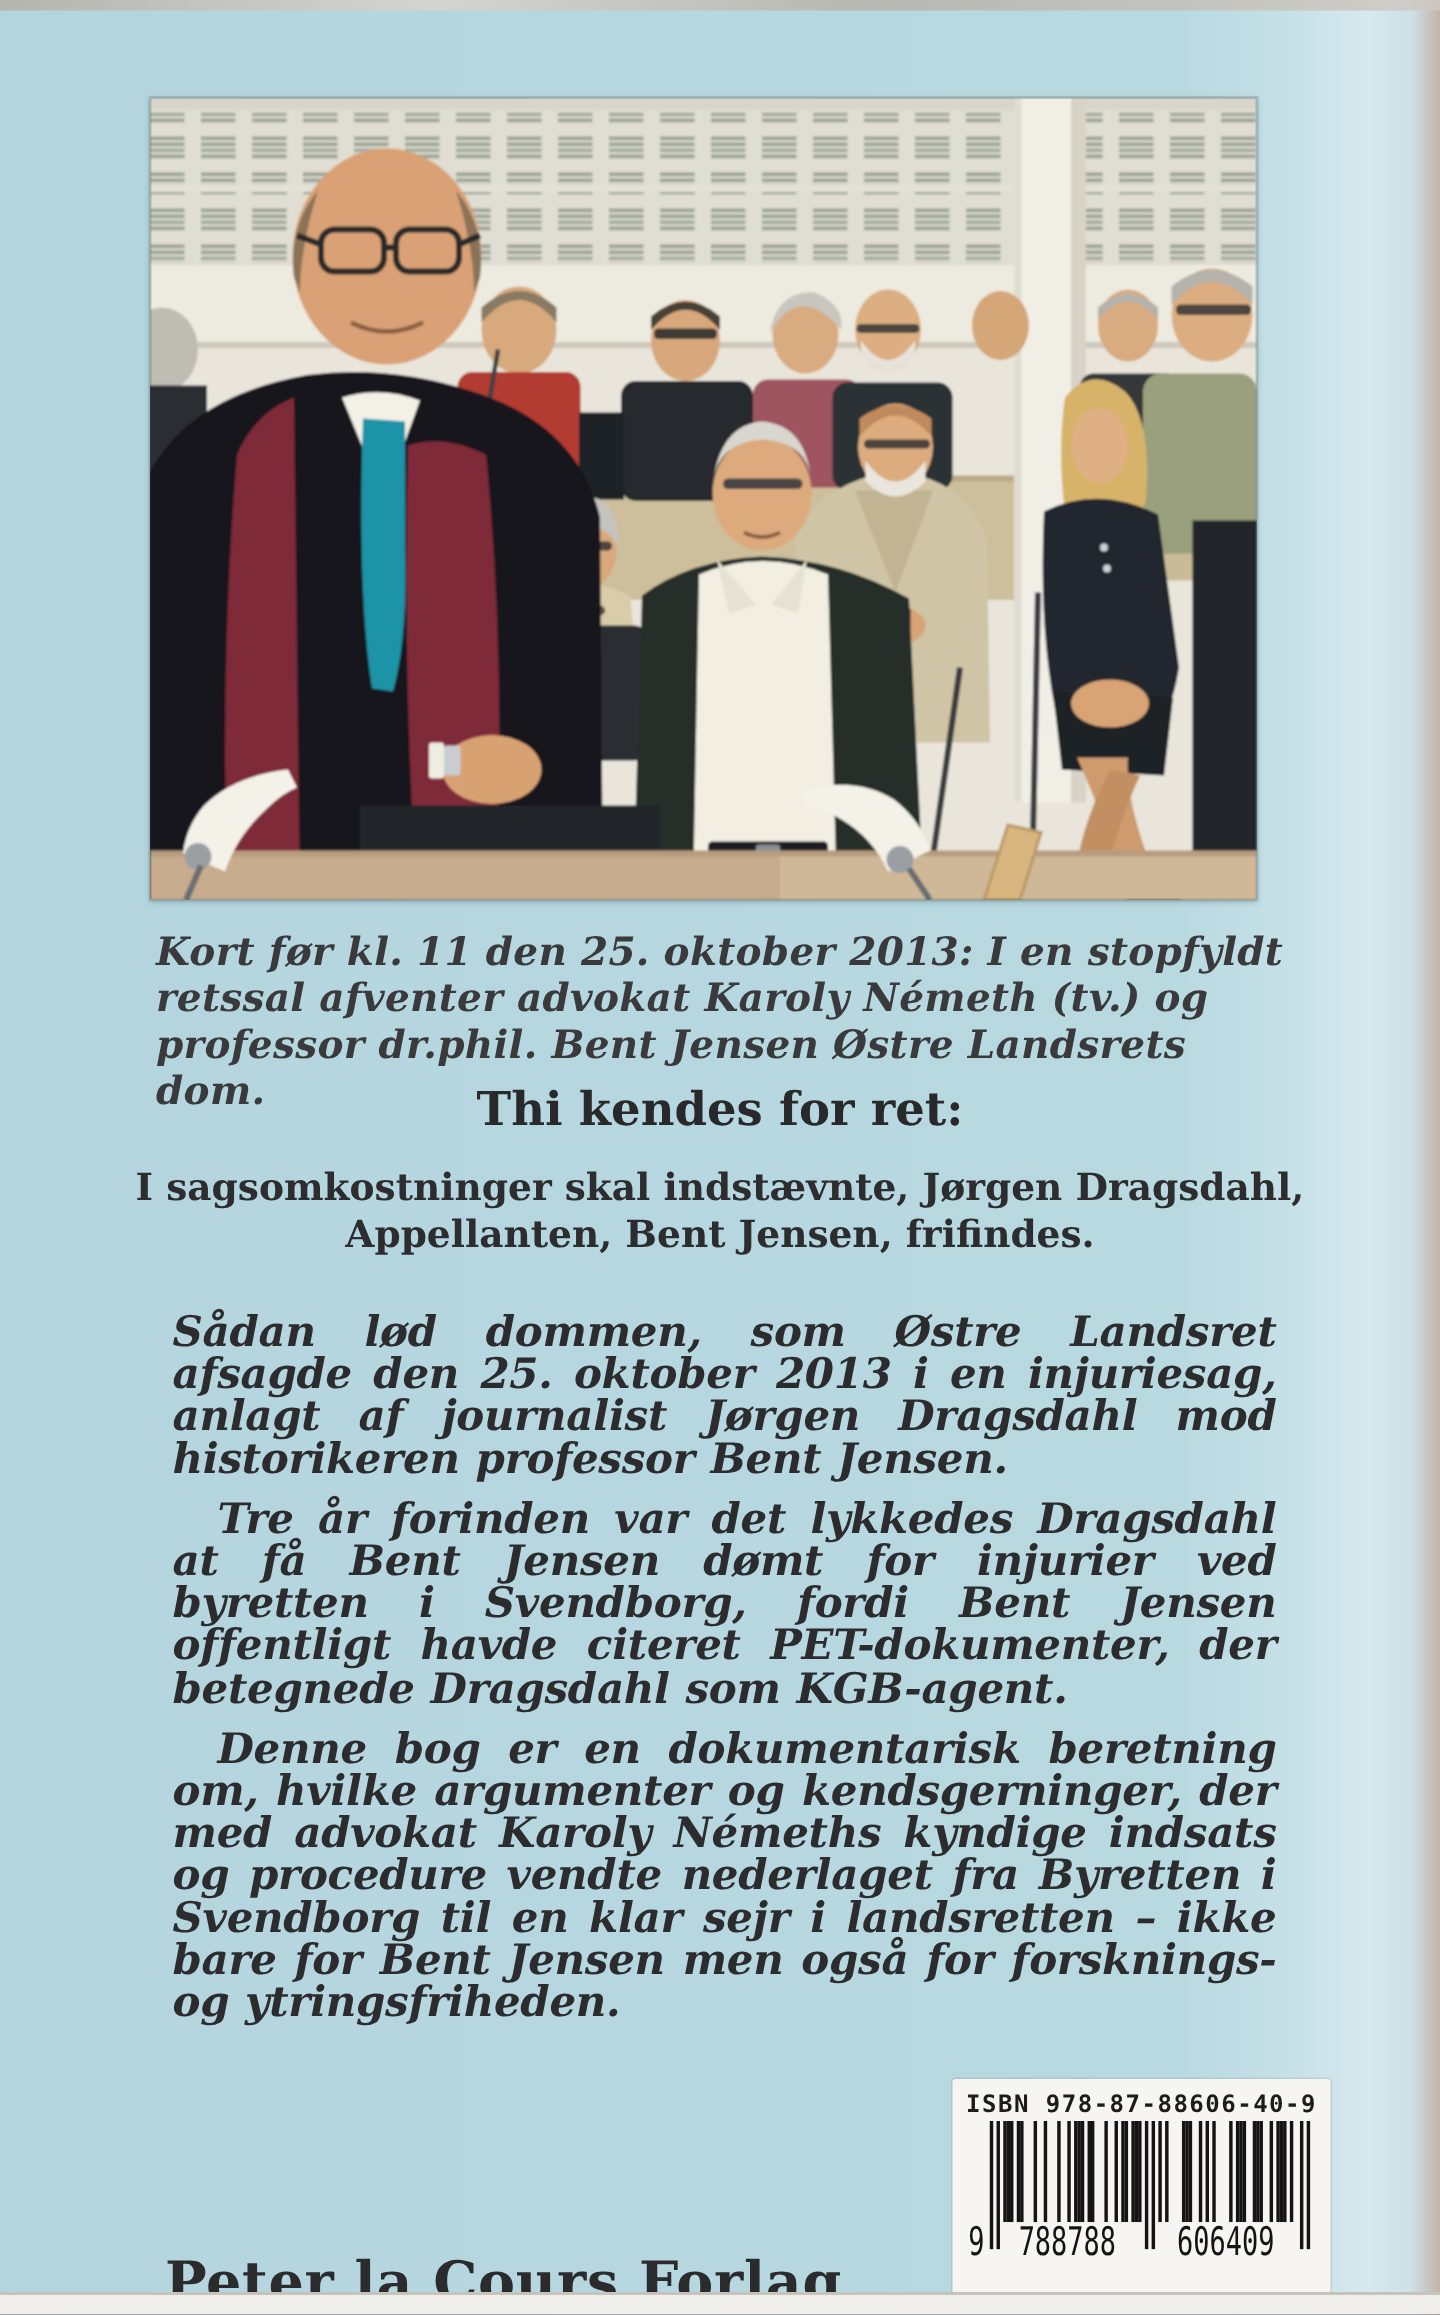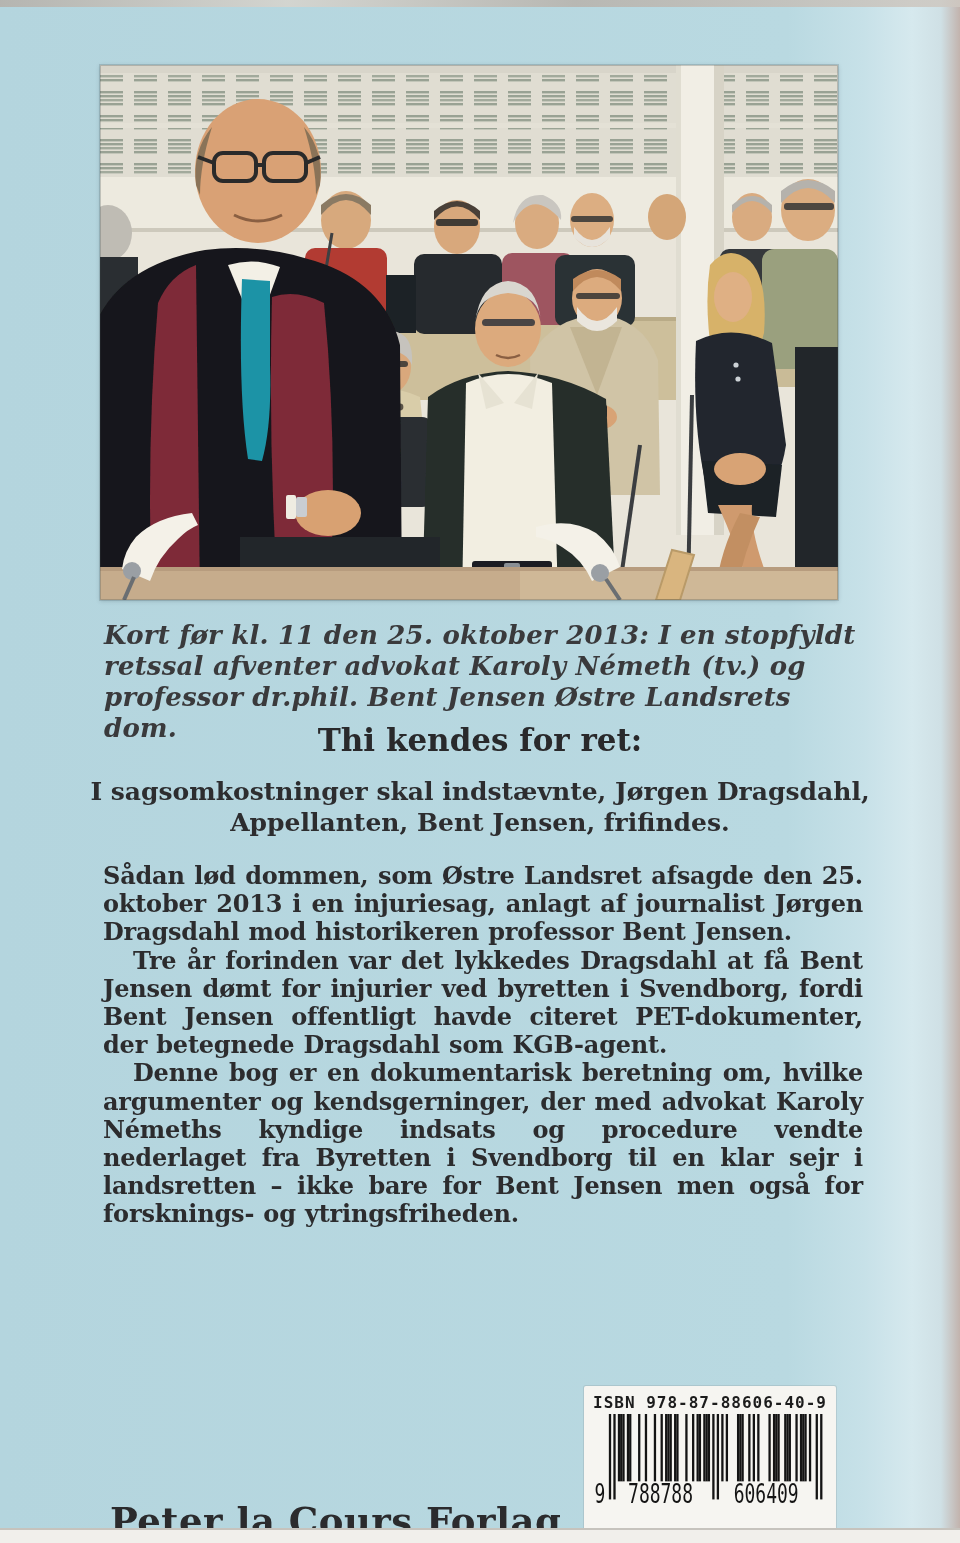--- a/index.html
+++ b/index.html
@@ -13,27 +13,27 @@
     background:linear-gradient(90deg,#b5afa8,#d8d4cd 30%,#b8b2ab 60%,#cfc9c2);opacity:.85;}
   .scan-bottom{position:absolute;left:0;bottom:0;width:100%;height:13px;background:#f1efeb;border-top:2px solid #c6c3bd;}
   .photo-wrap{position:absolute;left:100px;top:65px;width:738px;height:535px;
     box-shadow:0 0 0 1px rgba(90,110,115,.25), 0 1px 4px rgba(40,60,70,.25);}
   .caption{position:absolute;left:104px;top:620px;width:768px;
     font-style:italic;font-weight:bold;font-size:26px;line-height:31px;color:#3a3a3c;letter-spacing:.2px;}
   .verdict{position:absolute;left:60px;top:722px;width:840px;text-align:center;}
   .verdict h2{margin:0 0 18px 0;font-size:31px;line-height:36px;color:#29292b;}
   .verdict .vline{font-weight:bold;font-size:25px;line-height:31px;color:#2d2d2f;}
   .bodytext{position:absolute;left:103px;top:862px;width:760px;text-align:justify;}
-  .bodytext p{margin:0;font-weight:bold;font-size:24px;line-height:28.2px;letter-spacing:-0.2px;word-spacing:1px;color:#2c2c2e;}
+  .bodytext p{margin:12px;font-weight:bold;font-size:28px;line-height:28.2px;letter-spacing:-0.2px;word-spacing:1px;color:#2c2c2e;font-style:italic;}
   .bodytext p.indent{text-indent:30px;}
   .editors{position:absolute;left:60px;top:1240px;width:840px;text-align:center;}
   .editors h2{margin:0 0 6px 0;font-size:31px;line-height:36px;color:#29292b;}
   .editors .ed-line{font-weight:bold;font-size:24px;line-height:31px;color:#2d2d2f;}
   .publisher{position:absolute;left:110px;top:1499px;font-weight:bold;font-size:37px;letter-spacing:.5px;color:#2b2b2d;}
-  .barcode-label{position:absolute;left:584px;top:1386px;width:252px;height:153px;background:#f6f5f1;
+  .barcode-label{position:absolute;left:635px;top:1386px;width:252px;height:153px;background:#f6f5f1;
     border-radius:2px;box-shadow:0 0 0 1px rgba(120,130,130,.2);display:flex;flex-direction:column;align-items:center;}
   .isbn-text{font-family:"DejaVu Sans Mono","Liberation Mono",monospace;font-weight:bold;
     font-size:16px;letter-spacing:1px;color:#1c1c1c;margin-top:7px;white-space:nowrap;}
   .barcode-svg{width:236px;height:92px;margin-top:2px;display:block;}
 </style>
 </head>
 <body>
 
 <div class="page">
   <div class="scan-top"></div>

